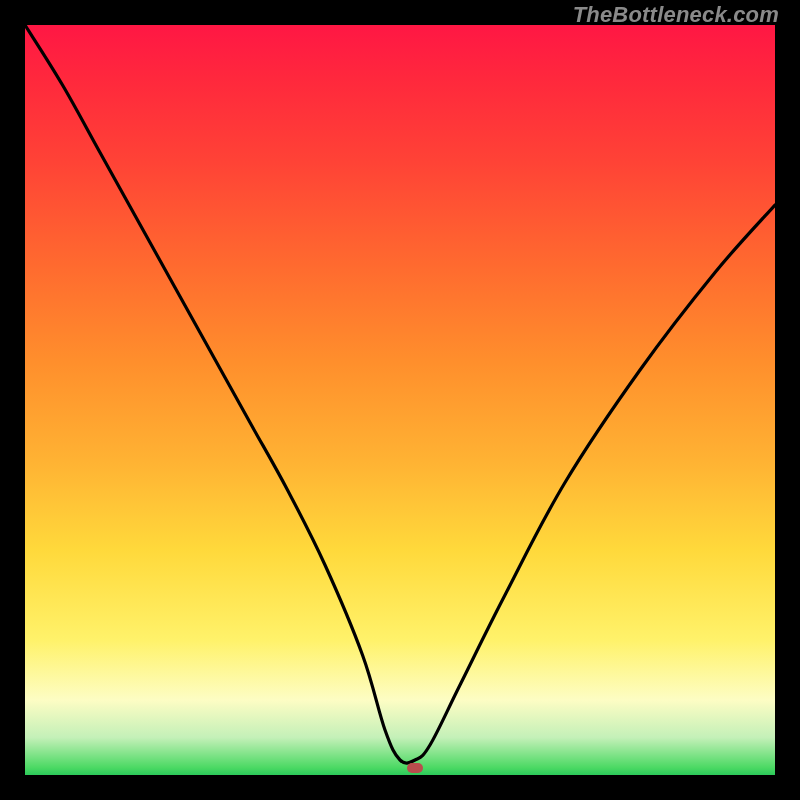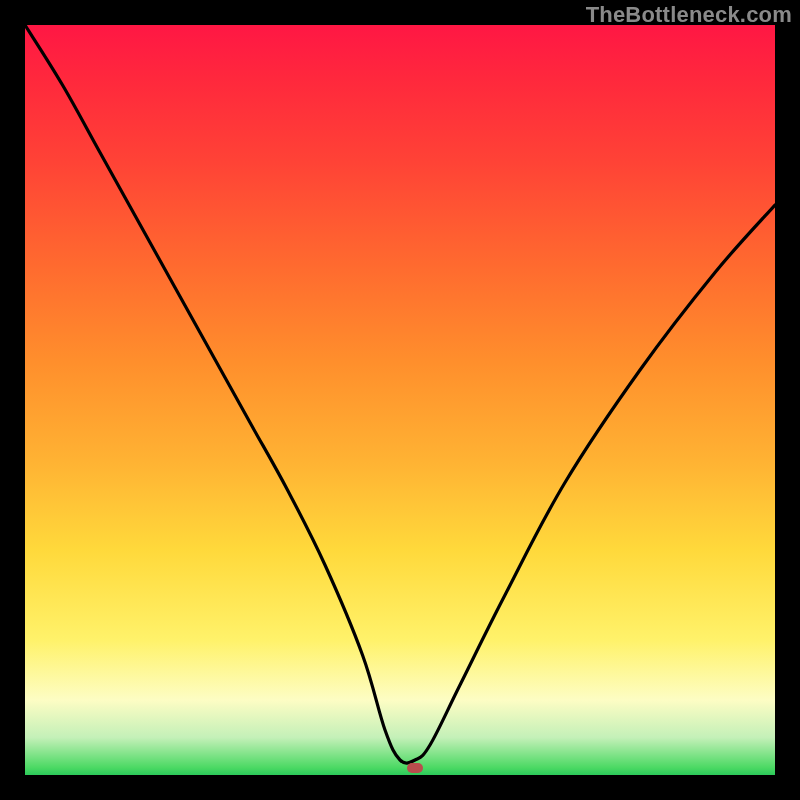--- a/index.html
+++ b/index.html
@@ -36,27 +36,28 @@
       #fff26a 82%,
       #fdfdc4 90%,
       #c4f0b8 95%,
       #4cd964 99%,
       #2cc95a 100%
     );
   }
   .watermark {
     position: absolute;
     top: 2px;
-    right: 8px;
+    right: 21px;
     font-family: Arial, Helvetica, sans-serif;
     font-size: 22px;
     font-weight: 600;
     color: #8a8a8a;
     letter-spacing: 0.2px;
     user-select: none;
+    font-style: italic;
   }
   svg.curve {
     position: absolute;
     left: 0;
     top: 0;
     width: 750px;
     height: 750px;
   }
   .marker {
     position: absolute;

